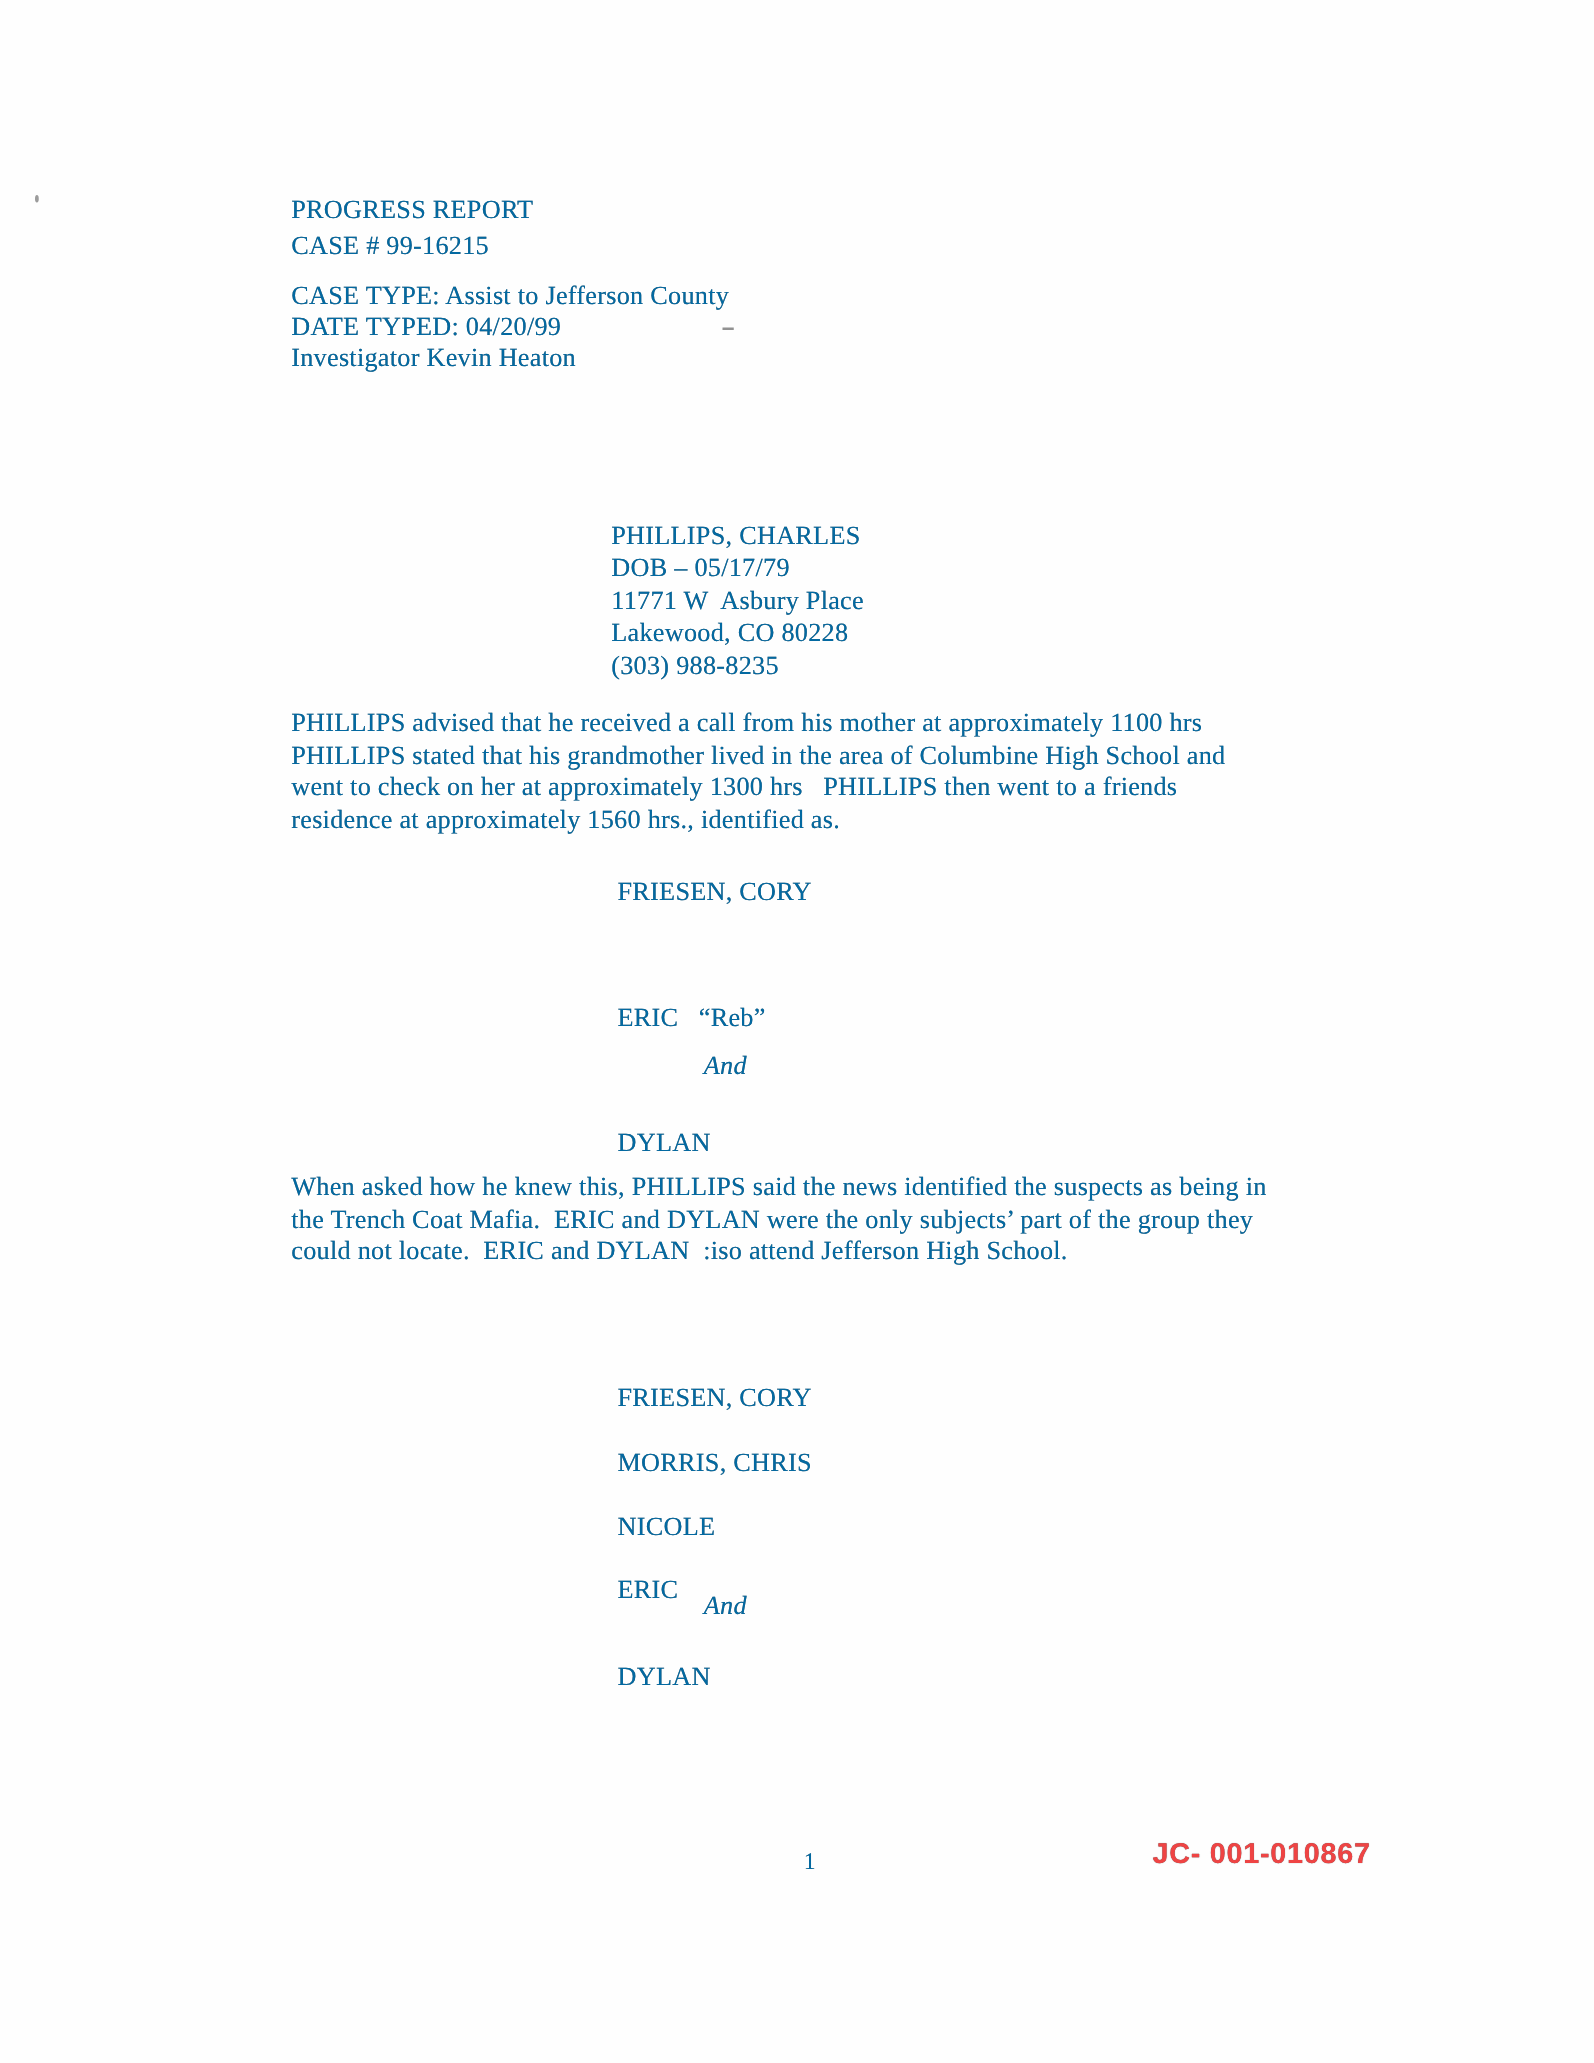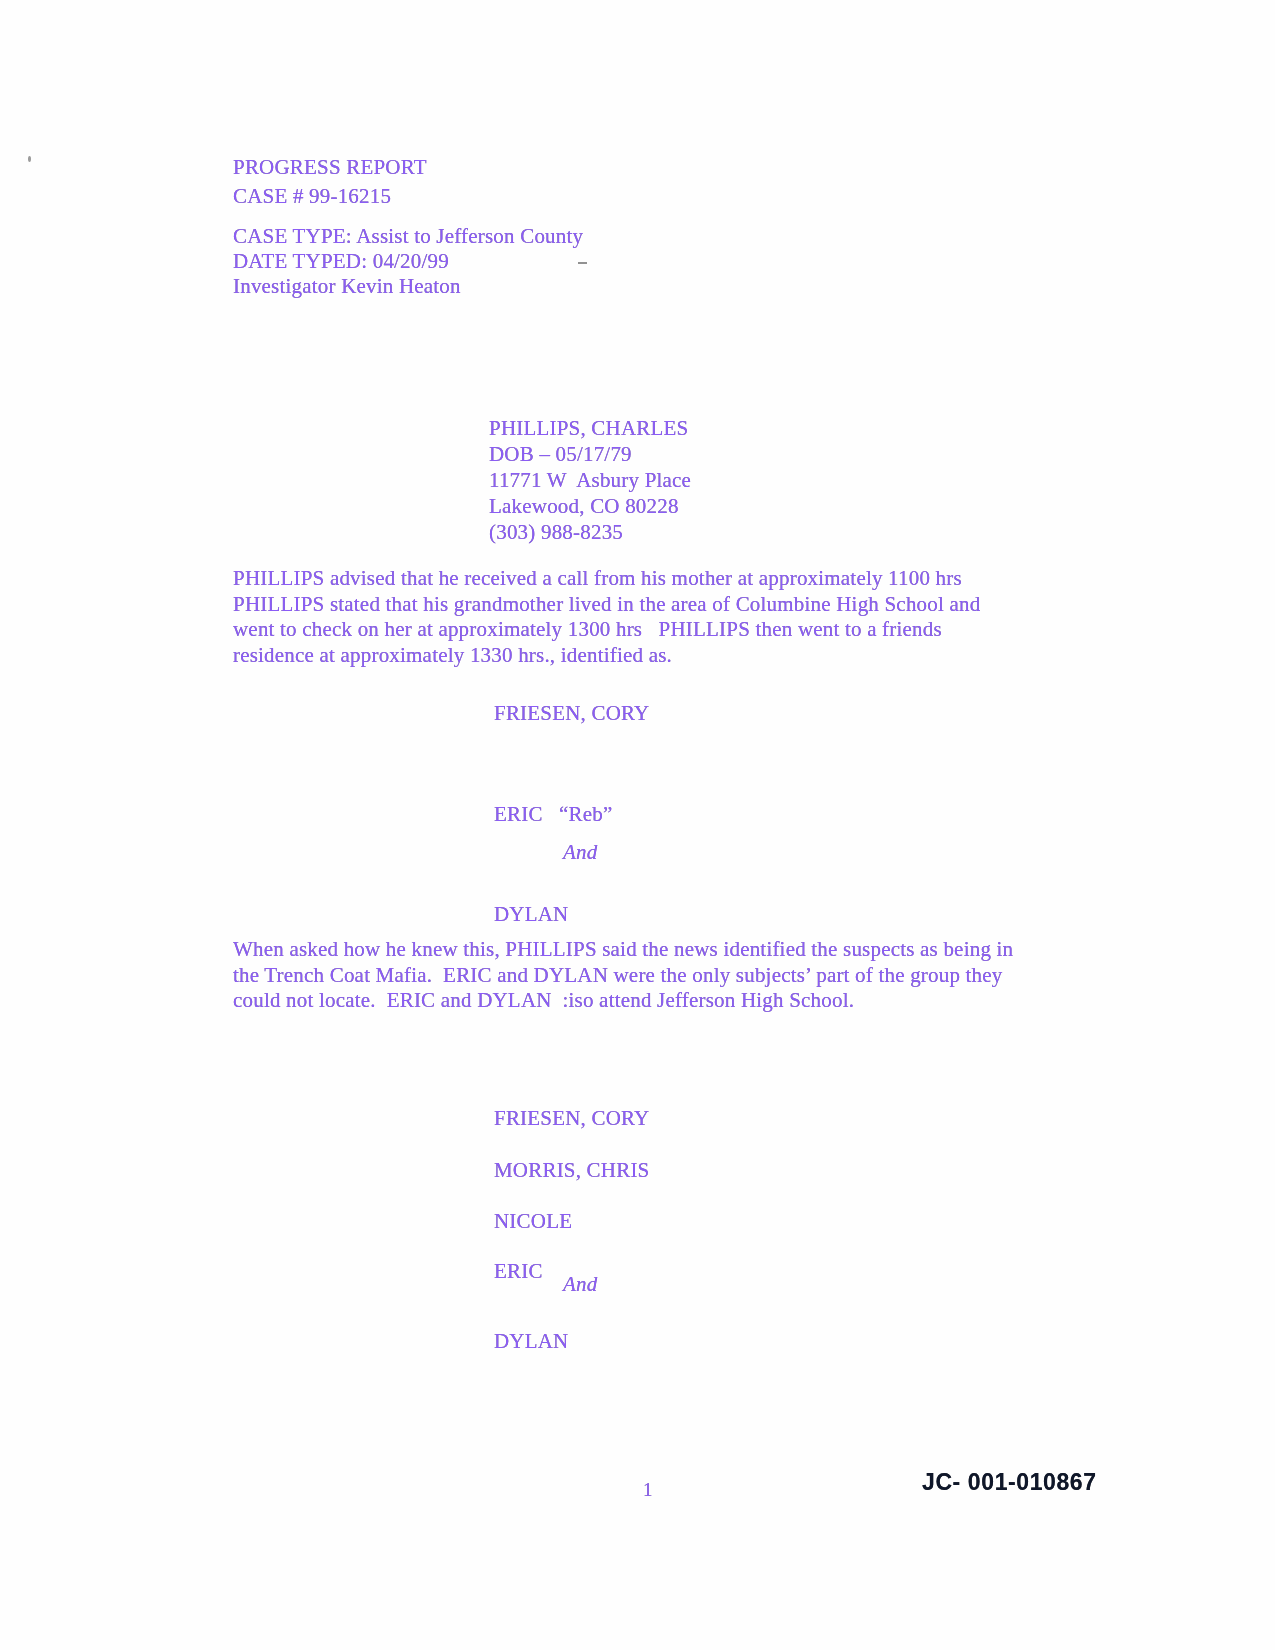--- a/index.html
+++ b/index.html
@@ -17,35 +17,35 @@
     position: absolute;
     inset: 0;
     background: #fefefe;
   }
   .t {
     position: absolute;
     left: 233px;
     font-size: 21px;
     line-height: 25.5px;
     white-space: pre-wrap;
-    color: #8b5cf6;
+    color: #0369a1;
     text-shadow: 0 0 0.5px rgba(20,20,20,0.55);
     letter-spacing: 0.2px;
   }
   .indent1 { left: 489px; }
   .indent2 { left: 494px; margin-top: 12px; }
   .indent3 { left: 563px; font-style: italic; }
   .footer-page { left: 643px; font-size: 19px; }
   .bates {
     left: 922px;
     font-family: "Liberation Sans", "DejaVu Sans", sans-serif;
     font-weight: 700;
     font-size: 23px;
     letter-spacing: 0.6px;
-    color: #0f172a;
+    color: #ef4444;
     text-shadow: 0 0 0.6px rgba(0,0,0,0.7);
   }
   .artifact {
     position: absolute;
     background: #4a4a4a;
   }
   .speck {
     left: 28px; top: 156px;
     width: 3px; height: 6px;
     border-radius: 50%;
@@ -75,21 +75,21 @@
 
   <div class="t indent1" style="top:416px">PHILLIPS, CHARLES</div>
   <div class="t indent1" style="top:442px">DOB – 05/17/79</div>
   <div class="t indent1" style="top:468px">11771 W  Asbury Place</div>
   <div class="t indent1" style="top:494px">Lakewood, CO 80228</div>
   <div class="t indent1" style="top:520px">(303) 988-8235</div>
 
   <div class="t" style="top:566px">PHILLIPS advised that he received a call from his mother at approximately 1100 hrs
 PHILLIPS stated that his grandmother lived in the area of Columbine High School and
 went to check on her at approximately 1300 hrs   PHILLIPS then went to a friends
-residence at approximately 1330 hrs., identified as.</div>
+residence at approximately 1560 hrs., identified as.</div>
 
   <div class="t indent2" style="top:689px">FRIESEN, CORY</div>
 
 
   <div class="t indent2" style="top:790px">ERIC   “Reb”</div>
   <div class="t indent3" style="top:840px">And</div>
   <div class="t indent2" style="top:890px">DYLAN</div>
 
   <div class="t" style="top:937px">When asked how he knew this, PHILLIPS said the news identified the suspects as being in
 the Trench Coat Mafia.  ERIC and DYLAN were the only subjects’ part of the group they

